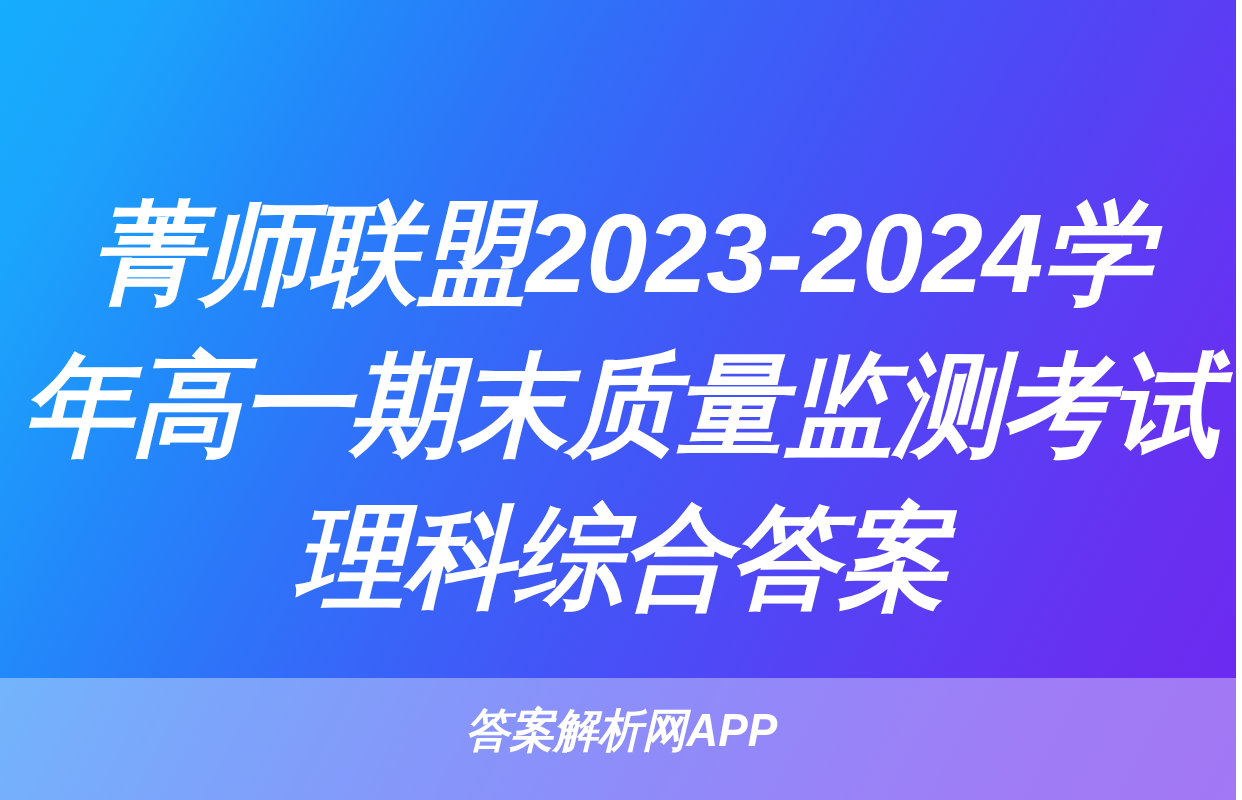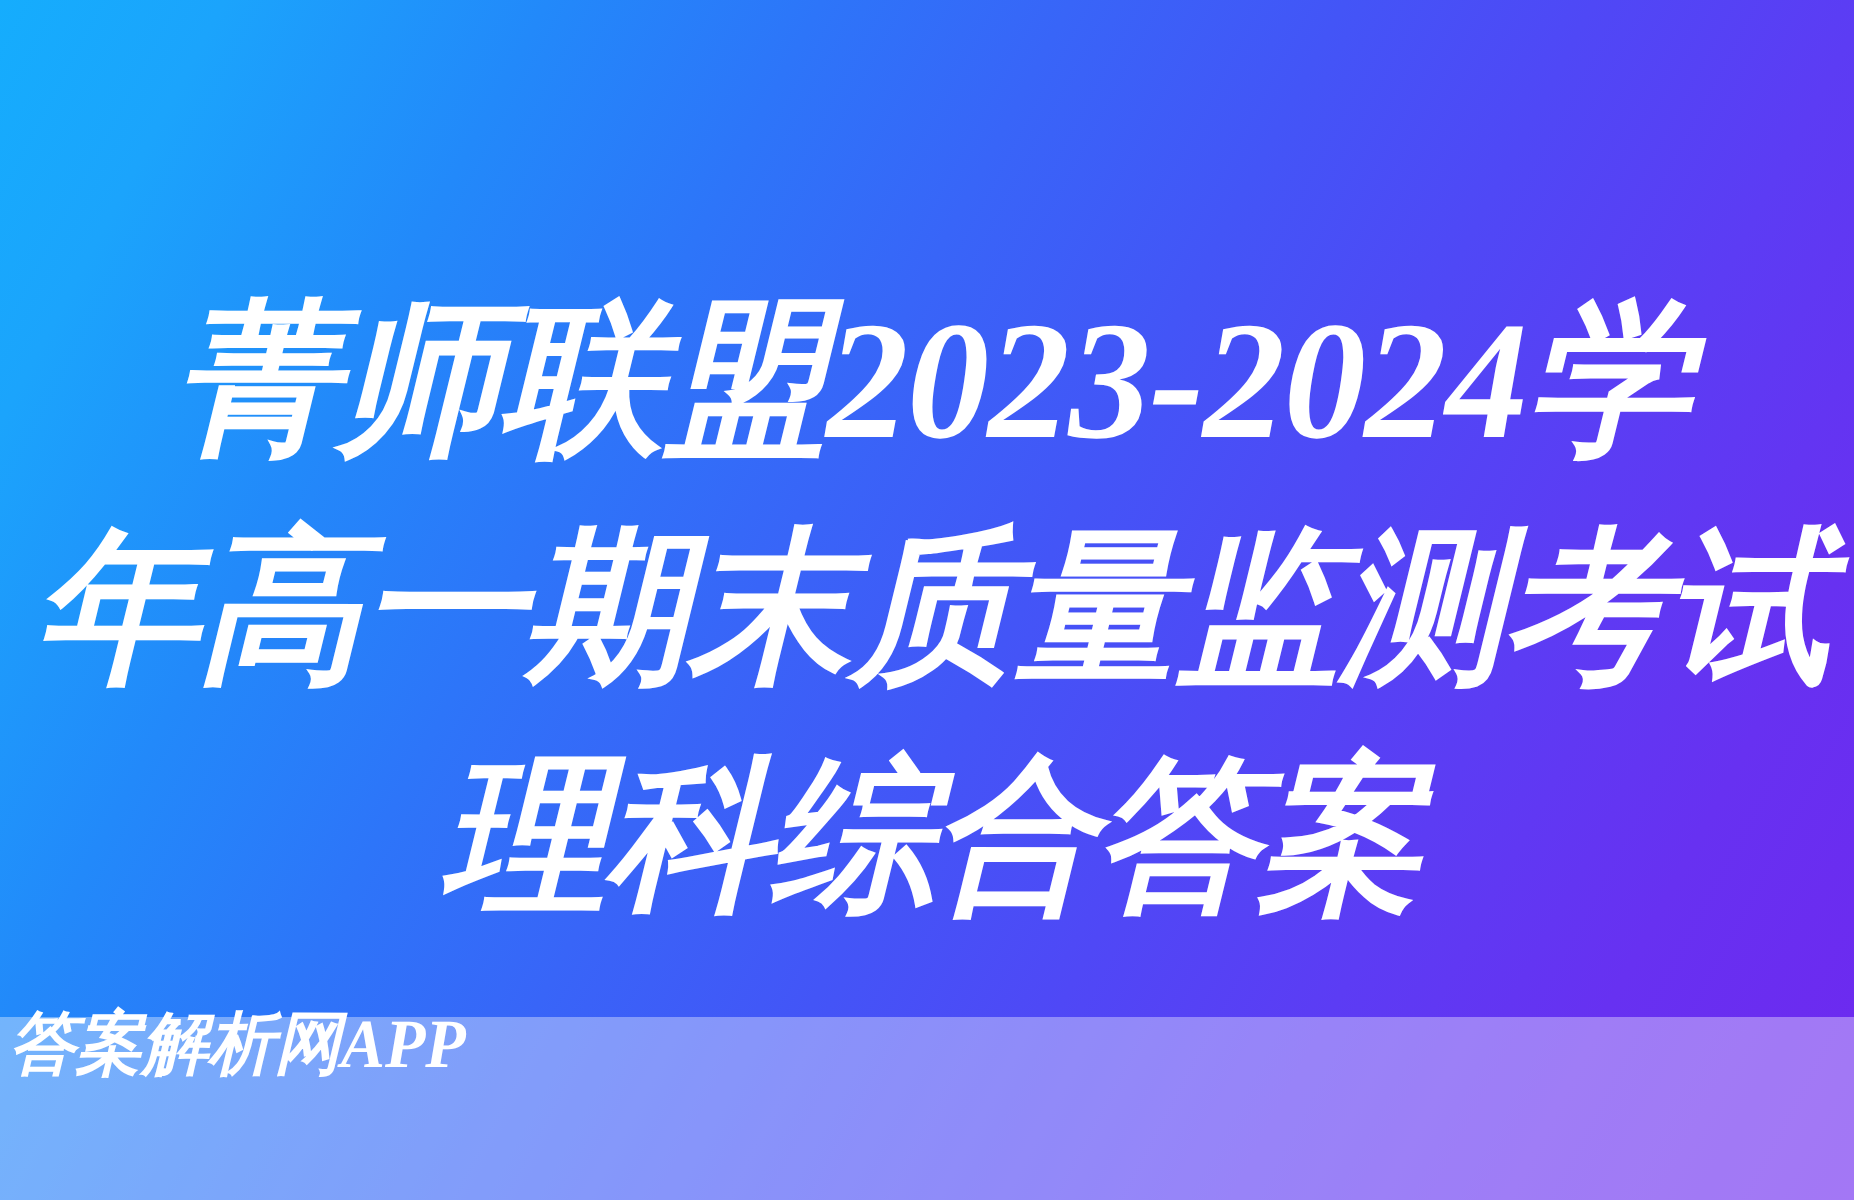--- a/index.html
+++ b/index.html
@@ -5,21 +5,21 @@
   html, body {
     margin: 0;
     padding: 0;
     background: #ffffff;
   }
   #banner {
     position: relative;
     width: 1236px;
     height: 800px;
     overflow: hidden;
-    font-family: Liberation Serif, serif;
+    font-family: Liberation Sans, sans-serif;
     background:
       linear-gradient(118deg,
         #15ADFD 0%,
         #1BA4FC 9%,
         #2289FA 22%,
         #2D75F9 33%,
         #3865F8 43%,
         #4355F7 54%,
         #4F48F6 64%,
         #5C3CF4 75%,
@@ -55,23 +55,23 @@
     left: 0;
     top: 678px;
     width: 1242px;
     height: 122px;
     background: rgba(255, 255, 255, 0.37);
     z-index: 4;
   }
   #watermark {
     position: absolute;
     left: 0;
-    top: 666px;
+    top: 700px;
     width: 1242px;
-    text-align: left;
+    text-align: center;
     z-index: 5;
   }
   #watermark .wm-text {
     display: inline-block;
     color: #FFFFFF;
     font-size: 46px;
     line-height: 60px;
     font-weight: 700;
     font-style: italic;
     letter-spacing: 0px;

